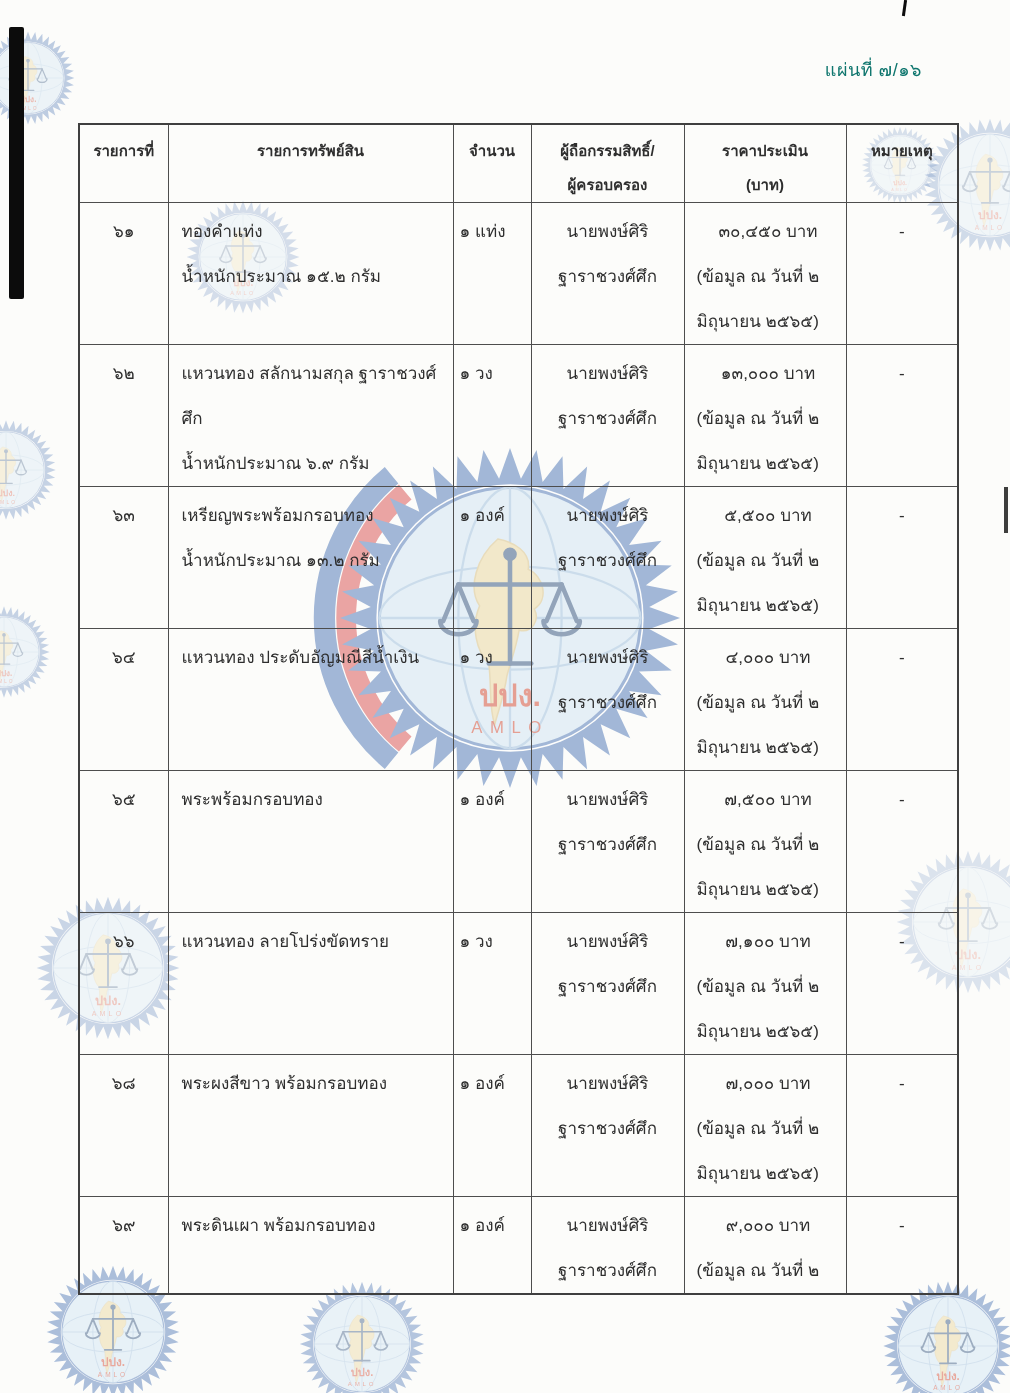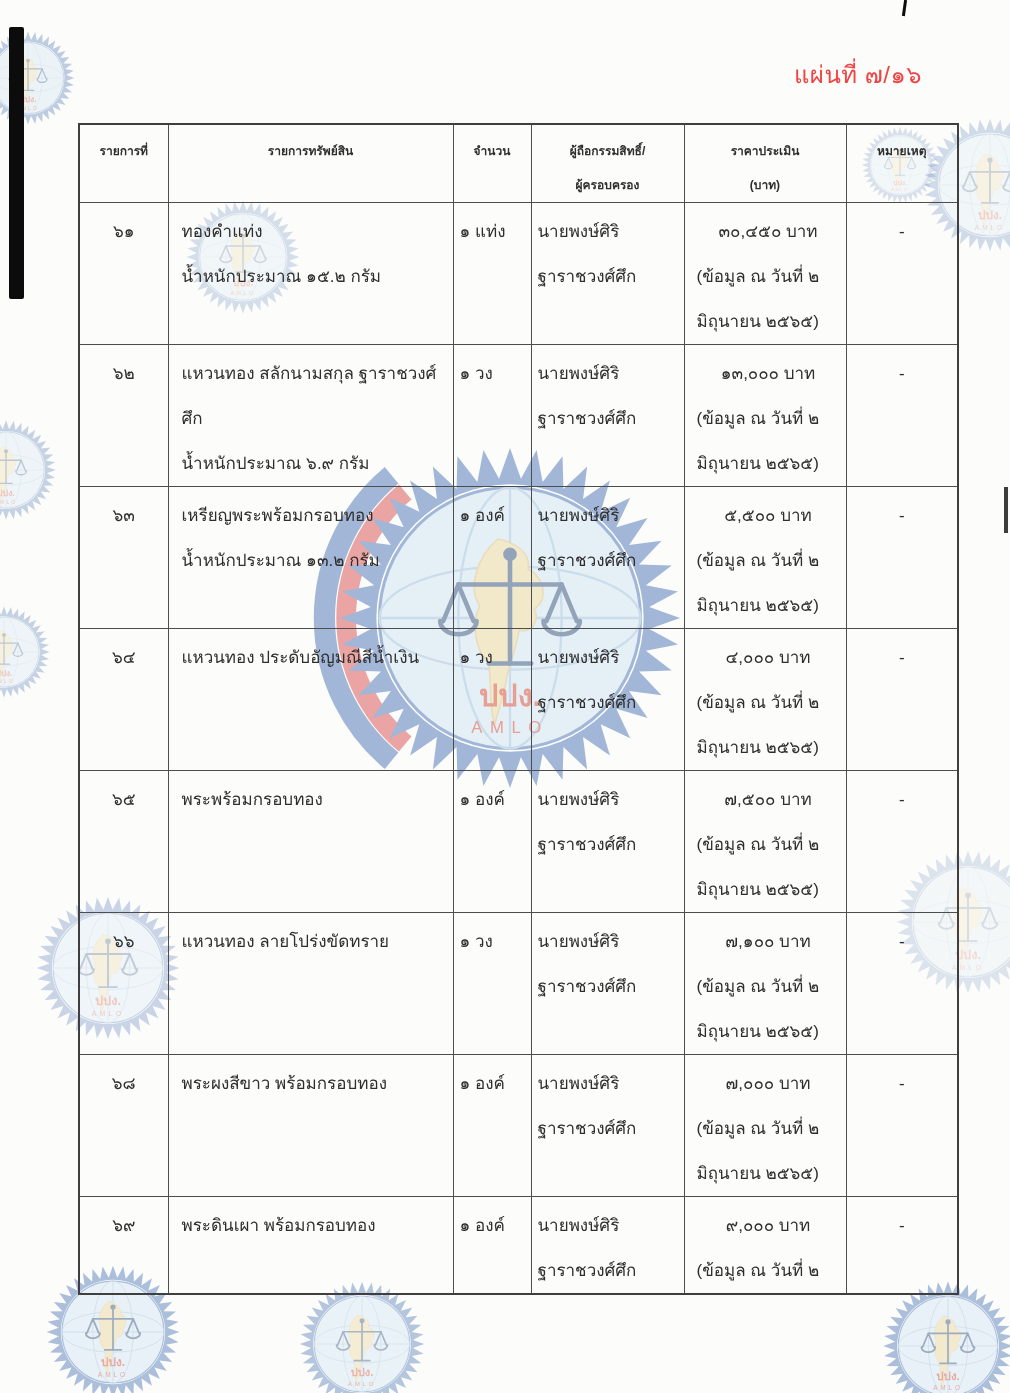--- a/index.html
+++ b/index.html
@@ -13,41 +13,41 @@
     background:#fcfcfa;overflow:hidden;color:#2e2e2e;
   }
   
   .artifact{position:absolute;background:#0c0c0c;z-index:6;}
   .bar{left:9px;top:27px;width:15px;height:272px;border-radius:2px;filter:blur(0.4px);}
   .tick{left:903px;top:0;width:3px;height:16px;transform:rotate(8deg);}
   .sliver{left:1004px;top:487px;width:4px;height:46px;opacity:.8;}
   
   .page-label{
     position:absolute;top:55px;right:88px;z-index:4;
-    font-size:24px;letter-spacing:.5px;color:#ef4444;
+    font-size:18px;letter-spacing:.5px;color:#0f766e;
   }
   
   #seals{position:absolute;inset:0;z-index:1;pointer-events:none;}
   .seal{position:absolute;}
   
   table.asset-table{
     position:absolute;left:78px;top:123px;width:879px;z-index:3;
     border-collapse:collapse;table-layout:fixed;background:transparent;
     border:2px solid #3f3f3f;
   }
   .asset-table th,.asset-table td{
     border:1px solid #4d4d4d;vertical-align:top;
     font-size:17px;line-height:45px;padding:6px 6px 0 6px;
     background:transparent;overflow:hidden;
   }
-  .asset-table th{font-size:12px;line-height:34px;font-weight:600;text-align:center;padding-top:9px;}
+  .asset-table th{font-size:15px;line-height:34px;font-weight:600;text-align:center;padding-top:9px;}
   td.c-item{text-align:center;}
   td.c-desc{text-align:left;padding-left:13px;padding-right:10px;}
   td.c-qty{text-align:left;}
-  td.c-owner{text-align:left;margin-left:16px;}
+  td.c-owner{text-align:center;margin-left:16px;}
   td.c-price{text-align:left;padding-left:12px;margin-top:16px;}
   td.c-price .pl0{text-align:center;padding-left:0;}
   td.c-remark{text-align:center;}
 </style>
 </head>
 <body>
 
 <div class="page">
   <div class="artifact bar"></div>
   <div class="artifact tick"></div>

